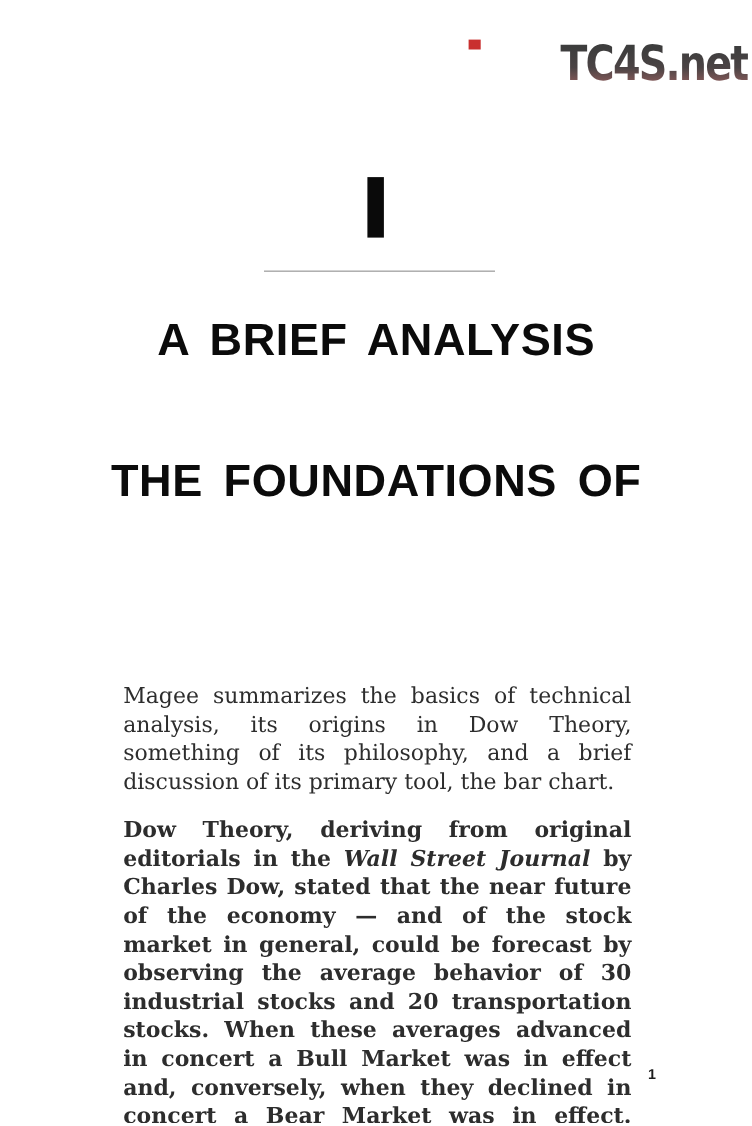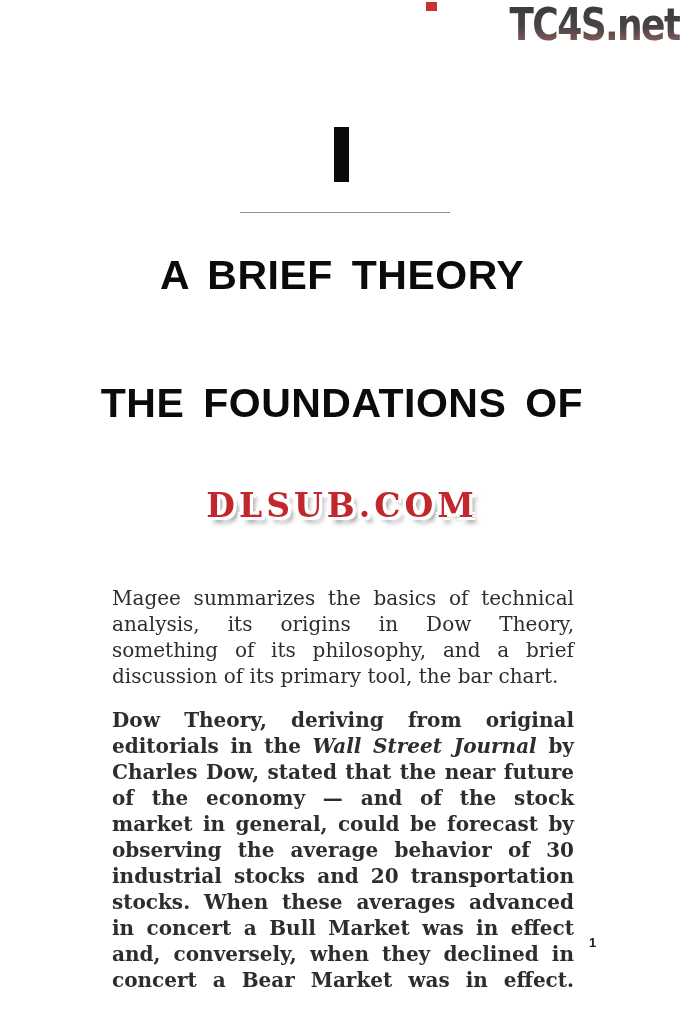--- a/index.html
+++ b/index.html
@@ -4,20 +4,21 @@
 <style>
   * { margin: 0; padding: 0; box-sizing: border-box; }
   html, body { background: #ffffff; }
   .page {
     position: relative;
     width: 684px;
     height: 987px;
     background: #ffffff;
     overflow: hidden;
     font-family: "Liberation Sans", sans-serif;
+    margin-top: 34px;
   }
 
   
   .tc4s-wrap {
     position: absolute;
     top: 2px;
     right: 4px;
     z-index: 2;
   }
   .tc4s-accent {
@@ -158,26 +159,25 @@
   <div class="tc4s-wrap">
     <span class="tc4s-accent"></span>
     <span class="tc4s-text">TC4S.net</span>
   </div>
 
   <div class="chapter-num">1</div>
 
   <div class="divider"></div>
 
   <h1 class="chapter-title">
-    <span>A BRIEF THEORY</span><br>
+    <span>A BRIEF ANALYSIS</span><br>
     <br>
     <span>THE FOUNDATIONS OF</span><br>
   </h1>
 
-  <div class="dlsub">DLSUB.COM</div>
 
   <div class="body-text">
     <p>Magee summarizes the basics of technical analysis, its origins in Dow Theory, something of its philosophy, and a brief discussion of its primary tool, the bar chart.</p>
     <p><span>Dow Theory, deriving from original editorials in the </span><span class="italic">Wall Street Journal</span><span> by Charles Dow, stated that the near future of the economy — and of the stock market in general, could be forecast by observing the average behavior of 30 industrial stocks and 20 transportation stocks. When these averages advanced in concert a Bull Market was in effect and, conversely, when they declined in concert a Bear Market was in effect. Signals cast off by these two averages may be used as buy-and-sell indicators and have been for 100 years. Buying and selling on Dow signals would have netted $362,212.98 in 103 years on an initial $100 investment as opposed to $39,685.03 realized from a buy-and-hold plan.</span></p>
   </div>
 
   <div class="page-number">1</div>
 
 
 </div>

